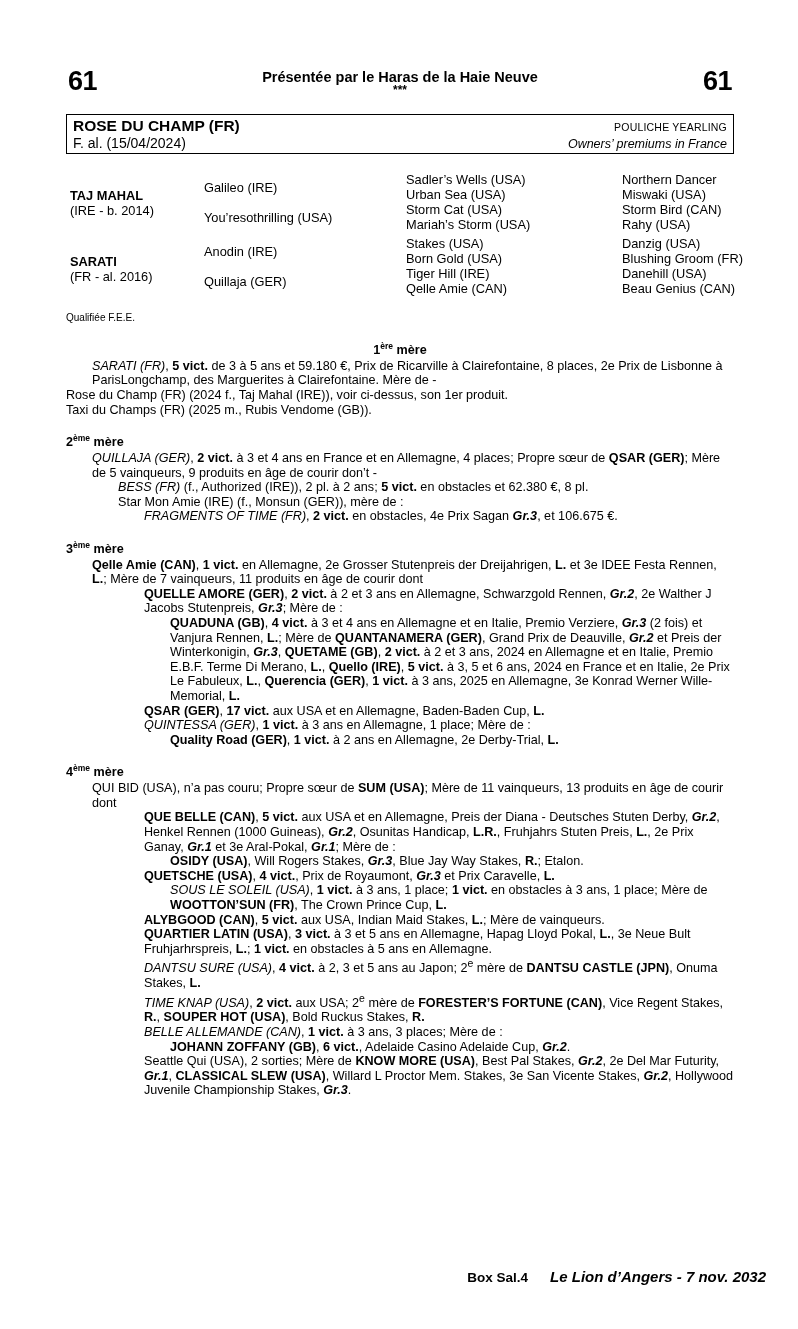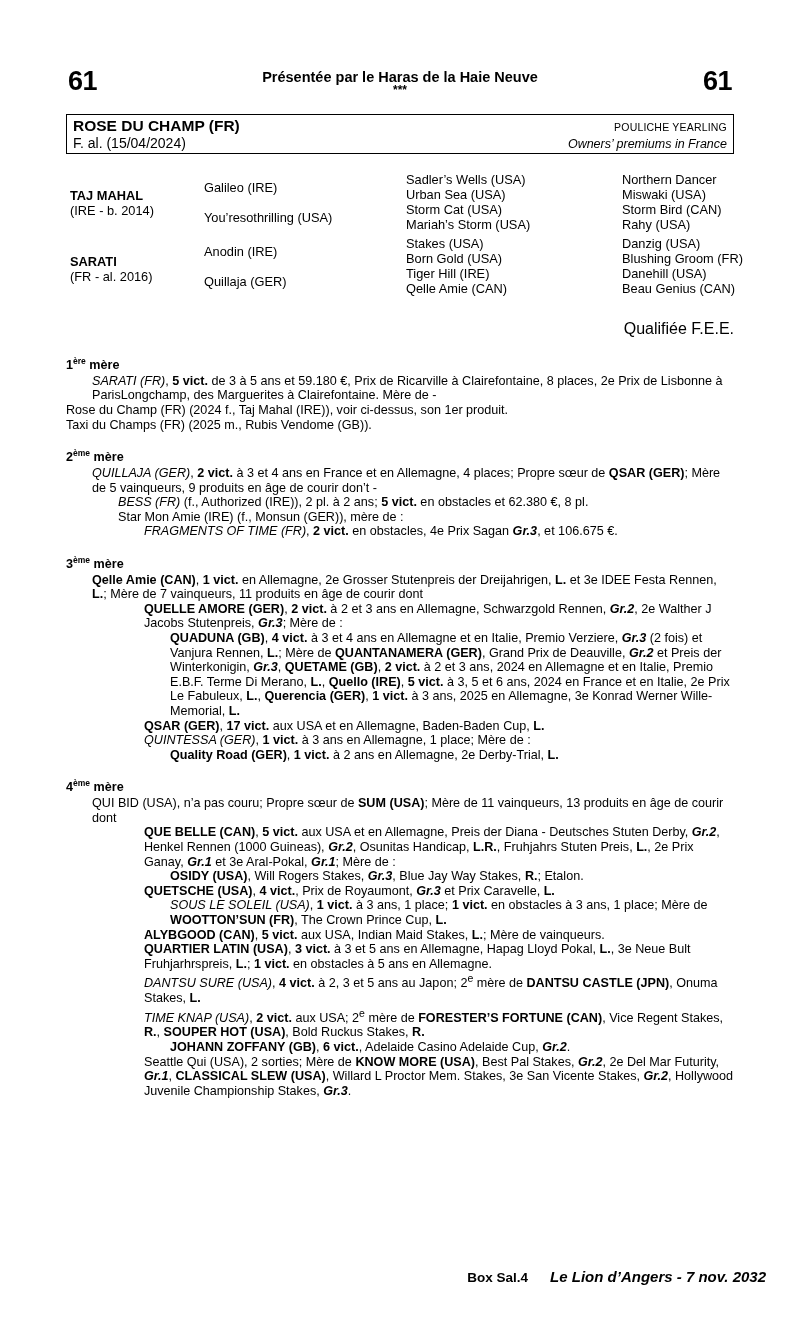--- a/index.html
+++ b/index.html
@@ -119,37 +119,37 @@
   .p3-1 { position: absolute; top: -4px; left: 0; }
   .p3-2 { position: absolute; top: 11px; left: 0; }
   .p3-3 { position: absolute; top: 26px; left: 0; }
   .p3-4 { position: absolute; top: 41px; left: 0; }
   .p3-5 { position: absolute; top: 60px; left: 0; }
   .p3-6 { position: absolute; top: 75px; left: 0; }
   .p3-7 { position: absolute; top: 90px; left: 0; }
   .p3-8 { position: absolute; top: 105px; left: 0; }
 
   .qualifiee {
-    text-align: right;
-    font-size: 16px;
-    margin-top: 14px;
+    text-align: left;
+    font-size: 10px;
+    margin-top: 6px;
   }
 
   
   .body {
     margin-top: 16px;
     font-size: 12.6px;
     line-height: 14.6px;
   }
   .gen-title {
     font-weight: bold;
     margin-top: 14px;
     margin-bottom: 1px;
   }
-  .gen-title.first { margin-top: 16px; }
+  .gen-title.first { margin-top: 16px; text-align: center; }
   .gen-title sup { font-size: 8.5px; }
   p.ln {
     margin: 0;
     text-indent: 0;
   }
   .i1  { margin-left: 26px; }
   .hang0 { padding-left: 26px; text-indent: -26px; }
   .hang1 { padding-left: 52px; text-indent: -26px; }
   .hang2 { padding-left: 78px; text-indent: -26px; }
   .hang3 { padding-left: 104px; text-indent: -26px; }
@@ -264,20 +264,21 @@
       <div class="gen-title">4<sup>ème</sup> mère</div>
       <p class="ln hang0b">QUI BID (USA), n’a pas couru; Propre sœur de <b>SUM (USA)</b>; Mère de 11 vainqueurs, 13 produits en âge de courir dont</p>
       <p class="ln hang2"><b>QUE BELLE (CAN)</b>, <b>5 vict.</b> aux USA et en Allemagne, Preis der Diana - Deutsches Stuten Derby, <b><i>Gr.2</i></b>, Henkel Rennen (1000 Guineas), <b><i>Gr.2</i></b>, Osunitas Handicap, <b>L.R.</b>, Fruhjahrs Stuten Preis, <b>L.</b>, 2e Prix Ganay, <b><i>Gr.1</i></b> et 3e Aral-Pokal, <b><i>Gr.1</i></b>; Mère de :</p>
       <p class="ln hang3"><b>OSIDY (USA)</b>, Will Rogers Stakes, <b><i>Gr.3</i></b>, Blue Jay Way Stakes, <b>R.</b>; Etalon.</p>
       <p class="ln hang2"><b>QUETSCHE (USA)</b>, <b>4 vict.</b>, Prix de Royaumont, <b><i>Gr.3</i></b> et Prix Caravelle, <b>L.</b></p>
       <p class="ln hang3"><i>SOUS LE SOLEIL (USA)</i>, <b>1 vict.</b> à 3 ans, 1 place; <b>1 vict.</b> en obstacles à 3 ans, 1 place; Mère de <b>WOOTTON’SUN (FR)</b>, The Crown Prince Cup, <b>L.</b></p>
       <p class="ln hang2"><b>ALYBGOOD (CAN)</b>, <b>5 vict.</b> aux USA, Indian Maid Stakes, <b>L.</b>; Mère de vainqueurs.</p>
       <p class="ln hang2"><b>QUARTIER LATIN (USA)</b>, <b>3 vict.</b> à 3 et 5 ans en Allemagne, Hapag Lloyd Pokal, <b>L.</b>, 3e Neue Bult Fruhjarhrspreis, <b>L.</b>; <b>1 vict.</b> en obstacles à 5 ans en Allemagne.</p>
       <p class="ln hang2"><i>DANTSU SURE (USA)</i>, <b>4 vict.</b> à 2, 3 et 5 ans au Japon; 2<sup>e</sup> mère de <b>DANTSU CASTLE (JPN)</b>, Onuma Stakes, <b>L.</b></p>
       <p class="ln hang2"><i>TIME KNAP (USA)</i>, <b>2 vict.</b> aux USA; 2<sup>e</sup> mère de <b>FORESTER’S FORTUNE (CAN)</b>, Vice Regent Stakes, <b>R.</b>, <b>SOUPER HOT (USA)</b>, Bold Ruckus Stakes, <b>R.</b></p>
+      <p class="ln hang2"><i>BELLE ALLEMANDE (CAN)</i>, <b>1 vict.</b> à 3 ans, 3 places; Mère de :</p>
       <p class="ln hang3"><b>JOHANN ZOFFANY (GB)</b>, <b>6 vict.</b>, Adelaide Casino Adelaide Cup, <b><i>Gr.2</i></b>.</p>
       <p class="ln hang2">Seattle Qui (USA), 2 sorties; Mère de <b>KNOW MORE (USA)</b>, Best Pal Stakes, <b><i>Gr.2</i></b>, 2e Del Mar Futurity, <b><i>Gr.1</i></b>, <b>CLASSICAL SLEW (USA)</b>, Willard L Proctor Mem. Stakes, 3e San Vicente Stakes, <b><i>Gr.2</i></b>, Hollywood Juvenile Championship Stakes, <b><i>Gr.3</i></b>.</p>
 
     </div>
   </div>
 
   <div class="footer">
     <div class="boxsal">Box Sal.4</div>
     <div class="sale-place">Le Lion d’Angers - 7 nov. 2032</div>
   </div>

